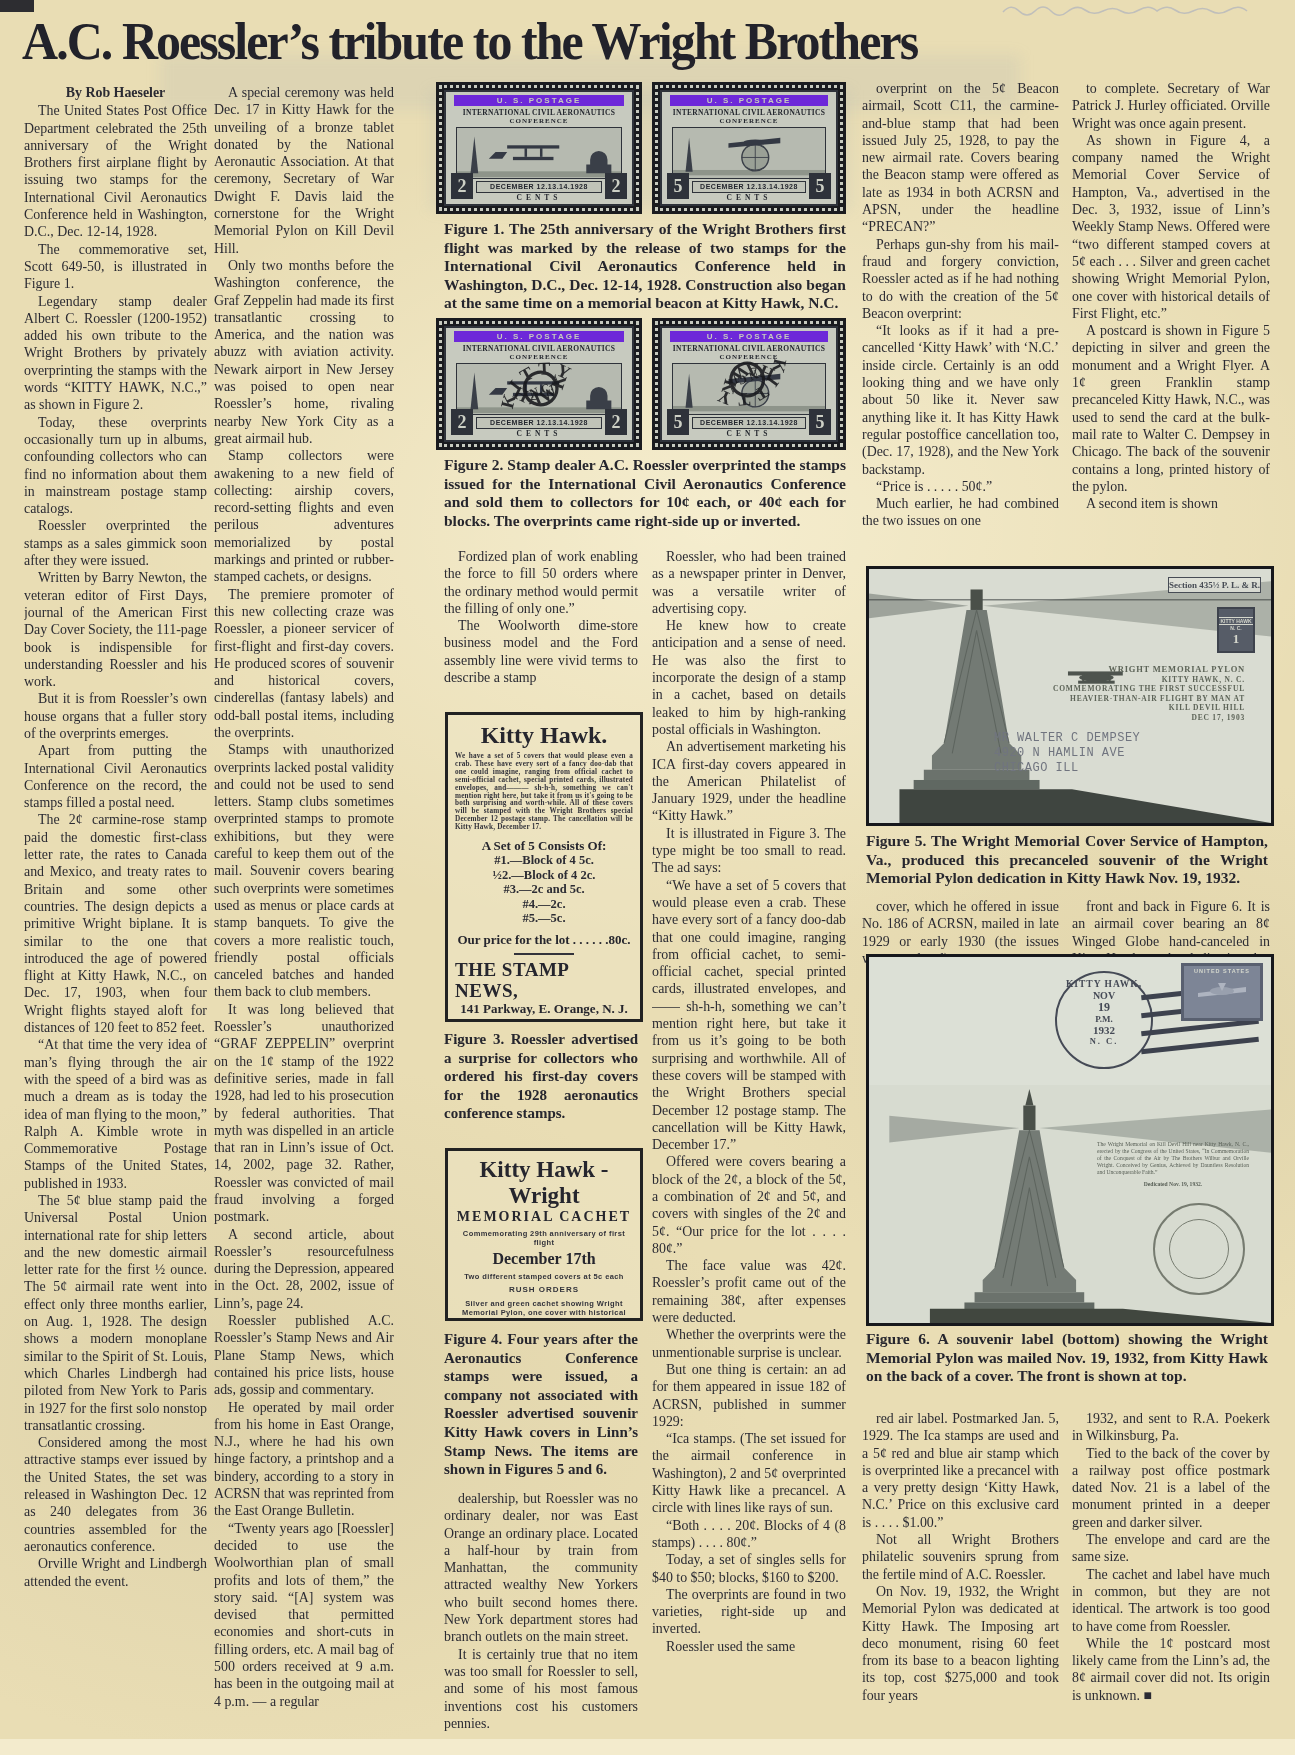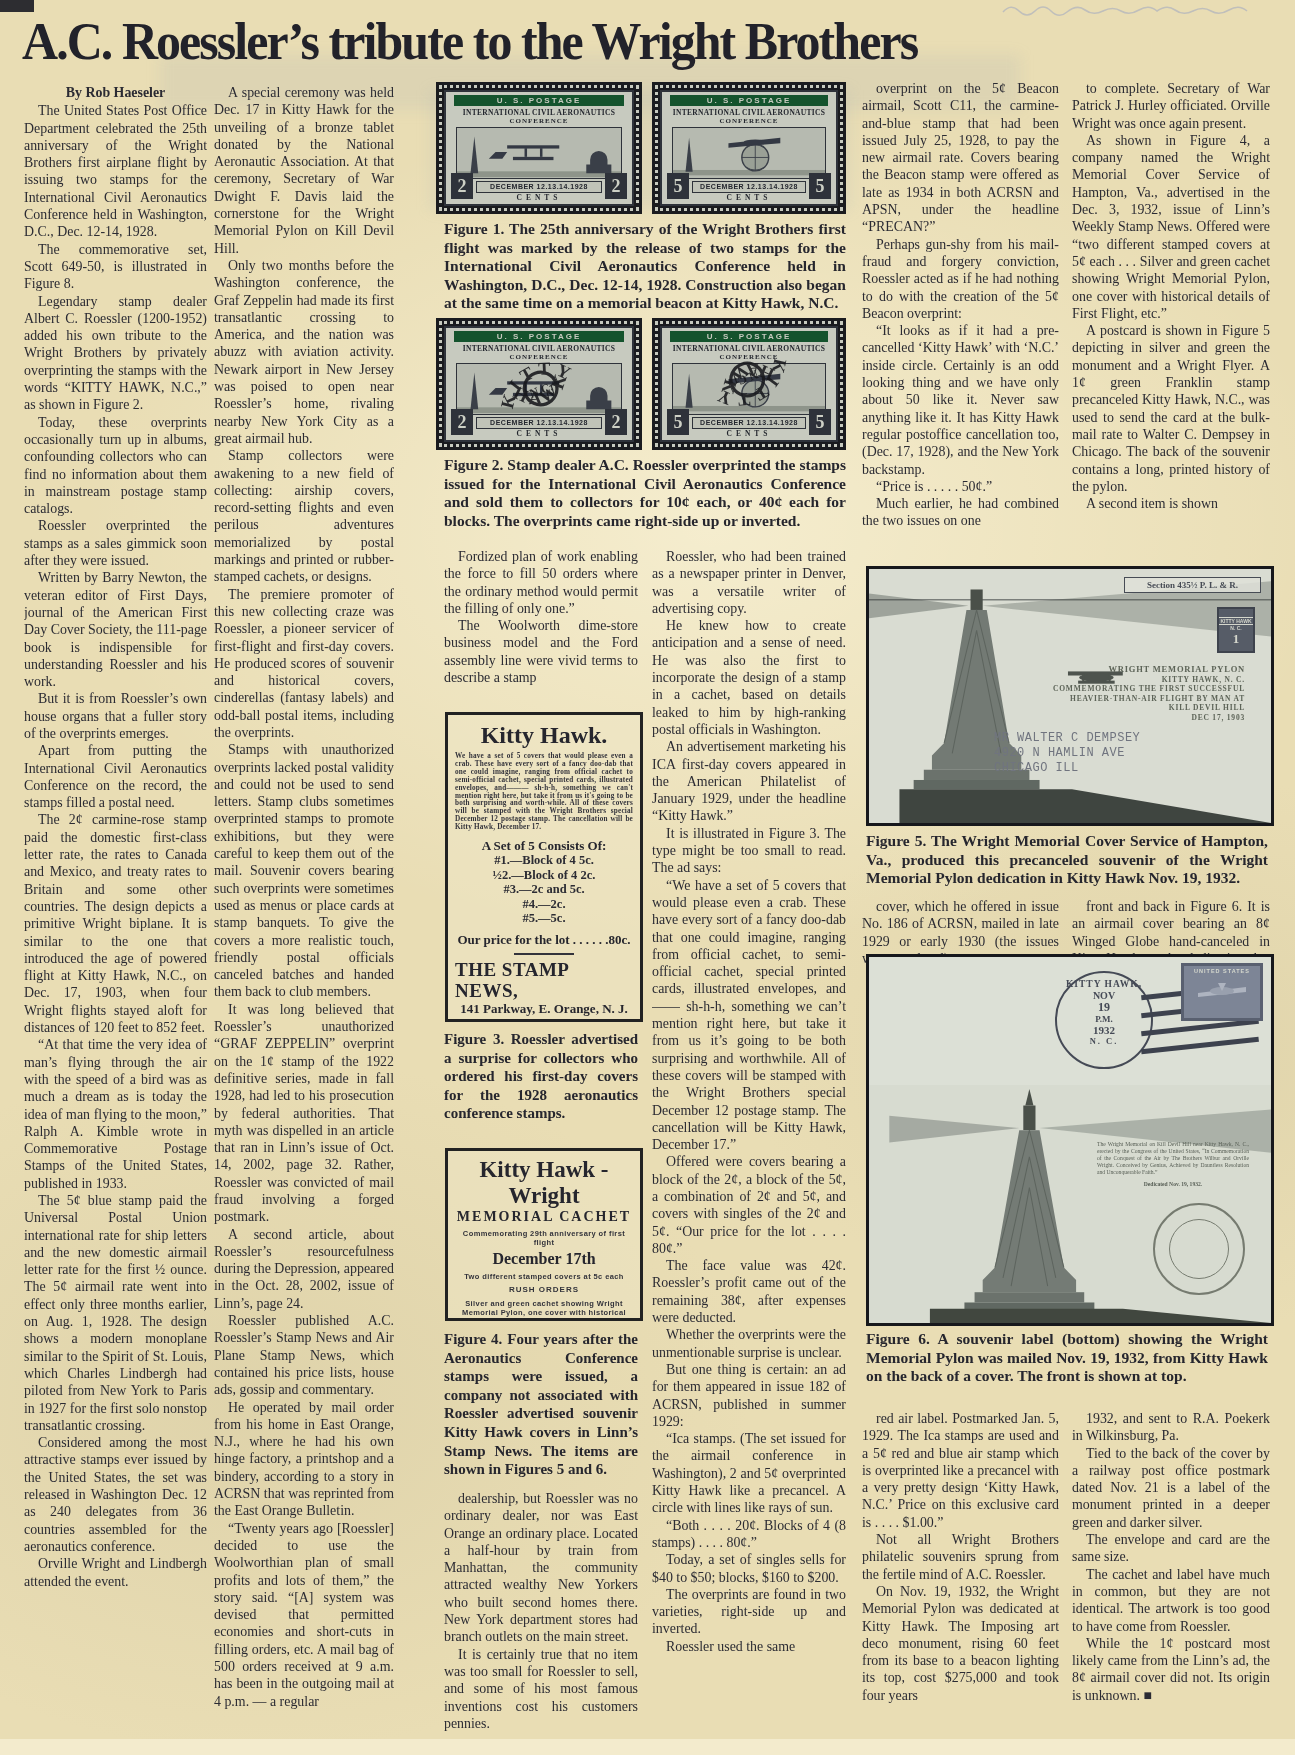--- a/index.html
+++ b/index.html
@@ -16,21 +16,21 @@
   .scribble{position:absolute;right:6px;top:0;opacity:.5;}
   .col{position:absolute;overflow:hidden;font-size:13.9px;line-height:17.3px;}
   .col p{margin:0;text-indent:14px;text-align:justify;}
   .byline{font-weight:700;text-align:center;margin-bottom:1px;}
   .figcap{position:absolute;font-weight:700;font-size:15.5px;line-height:18.6px;text-align:justify;color:#26262e;overflow:hidden;}
   .figcap.narrow{font-size:15px;line-height:18.6px;}
   
   .mat{position:absolute;background:#1a1b1f;}
   .stamp{position:absolute;inset:8px;background:#c7cabf;border:2px solid #2e323a;}
   .stamp::before{content:'';position:absolute;inset:-7px;border:3px dotted #c7cabf;pointer-events:none;}
-  .s-banner{margin:3px 8px 0;background:#14532d;color:#c7cabf;font:700 8px/11px "Liberation Sans",sans-serif;text-align:center;letter-spacing:2px;}
+  .s-banner{margin:3px 8px 0;background:#6d28d9;color:#c7cabf;font:700 8px/11px "Liberation Sans",sans-serif;text-align:center;letter-spacing:2px;}
   .s-t1{font:700 7.5px/9px "Liberation Serif",serif;text-align:center;letter-spacing:.3px;margin-top:2px;color:#23262e;}
   .s-t2{font:700 7px/8px "Liberation Serif",serif;text-align:center;letter-spacing:1px;color:#23262e;}
   .s-vig{margin:2px 10px 0;height:50px;border:1px solid #2e323a;overflow:hidden;position:relative;background:#b6bab0;}
   .s-vig svg{display:block;width:100%;height:100%;}
   .s-date{margin:2px 30px 0;border:1px solid #2e323a;font:700 7px/10px "Liberation Sans",sans-serif;text-align:center;letter-spacing:.5px;color:#23262e;background:#c0c3b8;}
   .s-cents{text-align:center;font:700 7.5px/9px "Liberation Serif",serif;letter-spacing:4px;color:#23262e;}
   .s-den{position:absolute;bottom:5px;width:22px;height:26px;background:#2e323a;color:#cdd0c5;font:700 18px/26px "Liberation Serif",serif;text-align:center;}
   .s-den.l{left:5px}.s-den.r{right:5px}
   .ovp{position:absolute;inset:0;display:flex;align-items:center;justify-content:center;}
   .ovp svg{width:96px;height:96px;opacity:.88;}
@@ -47,21 +47,21 @@
   .ad1-store{font:700 19px/21px "Liberation Serif",serif;text-align:left;letter-spacing:.5px;color:#26262e;}
   .ad1-addr{font:700 13px/16px "Liberation Serif",serif;text-align:center;color:#26262e;}
   .ad2-title{font:700 23px/26px "Liberation Serif",serif;text-align:center;color:#26262e;}
   .ad2-sub{font:700 14px/16px "Liberation Serif",serif;text-align:center;letter-spacing:2px;color:#26262e;}
   .ad2-sm{font:700 7.5px/9px "Liberation Sans",sans-serif;text-align:center;letter-spacing:.4px;color:#33333b;margin-top:4px;}
   .ad2-date{font:700 16px/18px "Liberation Serif",serif;text-align:center;color:#26262e;margin-top:3px;}
   .ad2-caps{font:700 8.5px/10px "Liberation Sans",sans-serif;text-align:center;letter-spacing:2px;color:#33333b;margin-top:4px;}
   
   .figbox{position:absolute;background:#d9dcd2;border:3px solid #17181c;overflow:hidden;}
   .figbox svg.scene{position:absolute;inset:0;width:100%;height:100%;}
-  .sec{position:absolute;right:10px;top:8px;border:1.5px solid #474c55;padding:1px 22px;font:700 9px/12px "Liberation Serif",serif;color:#474c55;background:rgba(222,225,216,.85);}
+  .sec{position:absolute;right:10px;top:8px;border:1.5px solid #474c55;padding:1px 0;font:700 9px/12px "Liberation Serif",serif;color:#474c55;background:rgba(222,225,216,.85);}
   .pc-stamp{position:absolute;right:16px;top:38px;width:34px;height:42px;background:#565c67;border:2px solid #3e434d;color:#d4d6cc;text-align:center;overflow:hidden;}
   .pc-pre1{font:700 5px/6px "Liberation Sans",sans-serif;border-top:1.5px solid #d4d6cc;border-bottom:1.5px solid #d4d6cc;margin-top:8px;}
   .pc-pre2{font:700 5px/7px "Liberation Sans",sans-serif;}
   .pc-val{font:700 13px/14px "Liberation Serif",serif;}
   .pc-mem{position:absolute;right:26px;top:96px;width:240px;text-align:right;color:#5c6357;font:700 7.5px/9.6px "Liberation Serif",serif;letter-spacing:.8px;}
   .pc-mem div:first-child{font-size:8.5px;}
   .pc-addr{position:absolute;right:52px;top:162px;width:225px;font:12px/15px "Liberation Mono",monospace;color:#70747f;letter-spacing:.5px;}
   .f6top{position:absolute;left:0;right:0;top:0;height:128px;background:#dce0d6;border-bottom:3px solid #17181c;}
   .pm{position:absolute;left:186px;top:14px;width:94px;height:94px;border:2.5px solid #454a56;border-radius:50%;color:#454a56;text-align:center;}
   .pm-arc{font:700 9.5px/12px "Liberation Serif",serif;letter-spacing:1px;margin-top:5px;}
@@ -89,21 +89,21 @@
   <div class="ghost" style="left:430px;top:90px;width:420px;height:120px;"></div>
 
   <div class="headline">A.C. Roessler’s tribute to the Wright Brothers</div>
   <svg class="scribble" width="290" height="18" viewBox="0 0 290 18">
     <path d="M4,12 q8,-9 16,-1 t16,0 t16,0 t16,1 q10,-8 18,-2 t18,1 t18,0 t18,-1 t18,1 q10,-7 18,-1 t18,1 t18,0 t18,-1 t18,1" fill="none" stroke="#98a2c2" stroke-width="1.6"></path>
   </svg>
 
   <div class="col" style="left:24px;top:84px;width:183px;height:1656px;">
     <div class="byline">By Rob Haeseler</div>
     <p>The United States Post Office Department celebrated the 25th anniversary of the Wright Brothers first airplane flight by issuing two stamps for the International Civil Aeronautics Conference held in Washington, D.C., Dec. 12-14, 1928.</p>
-    <p>The commemorative set, Scott 649-50, is illustrated in Figure 8.</p>
+    <p>The commemorative set, Scott 649-50, is illustrated in Figure 1.</p>
     <p>Legendary stamp dealer Albert C. Roessler (1200-1952) added his own tribute to the Wright Brothers by privately overprinting the stamps with the words “KITTY HAWK, N.C.,” as shown in Figure 2.</p>
     <p>Today, these overprints occasionally turn up in albums, confounding collectors who can find no information about them in mainstream postage stamp catalogs.</p>
     <p>Roessler overprinted the stamps as a sales gimmick soon after they were issued.</p>
     <p>Written by Barry Newton, the veteran editor of First Days, journal of the American First Day Cover Society, the 111-page book is indispensible for understanding Roessler and his work.</p>
     <p>But it is from Roessler’s own house organs that a fuller story of the overprints emerges.</p>
     <p>Apart from putting the International Civil Aeronautics Conference on the record, the stamps filled a postal need.</p>
     <p>The 2¢ carmine-rose stamp paid the domestic first-class letter rate, the rates to Canada and Mexico, and treaty rates to Britain and some other countries. The design depicts a primitive Wright biplane. It is similar to the one that introduced the age of powered flight at Kitty Hawk, N.C., on Dec. 17, 1903, when four Wright flights stayed aloft for distances of 120 feet to 852 feet.</p>
     <p>“At that time the very idea of man’s flying through the air with the speed of a bird was as much a dream as is today the idea of man flying to the moon,” Ralph A. Kimble wrote in Commemorative Postage Stamps of the United States, published in 1933.</p>
     <p>The 5¢ blue stamp paid the Universal Postal Union international rate for ship letters and the new domestic airmail letter rate for the first ½ ounce. The 5¢ airmail rate went into effect only three months earlier, on Aug. 1, 1928. The design shows a modern monoplane similar to the Spirit of St. Louis, which Charles Lindbergh had piloted from New York to Paris in 1927 for the first solo nonstop transatlantic crossing.</p>
     <p>Considered among the most attractive stamps ever issued by the United States, the set was released in Washington Dec. 12 as 240 delegates from 36 countries assembled for the aeronautics conference.</p>

